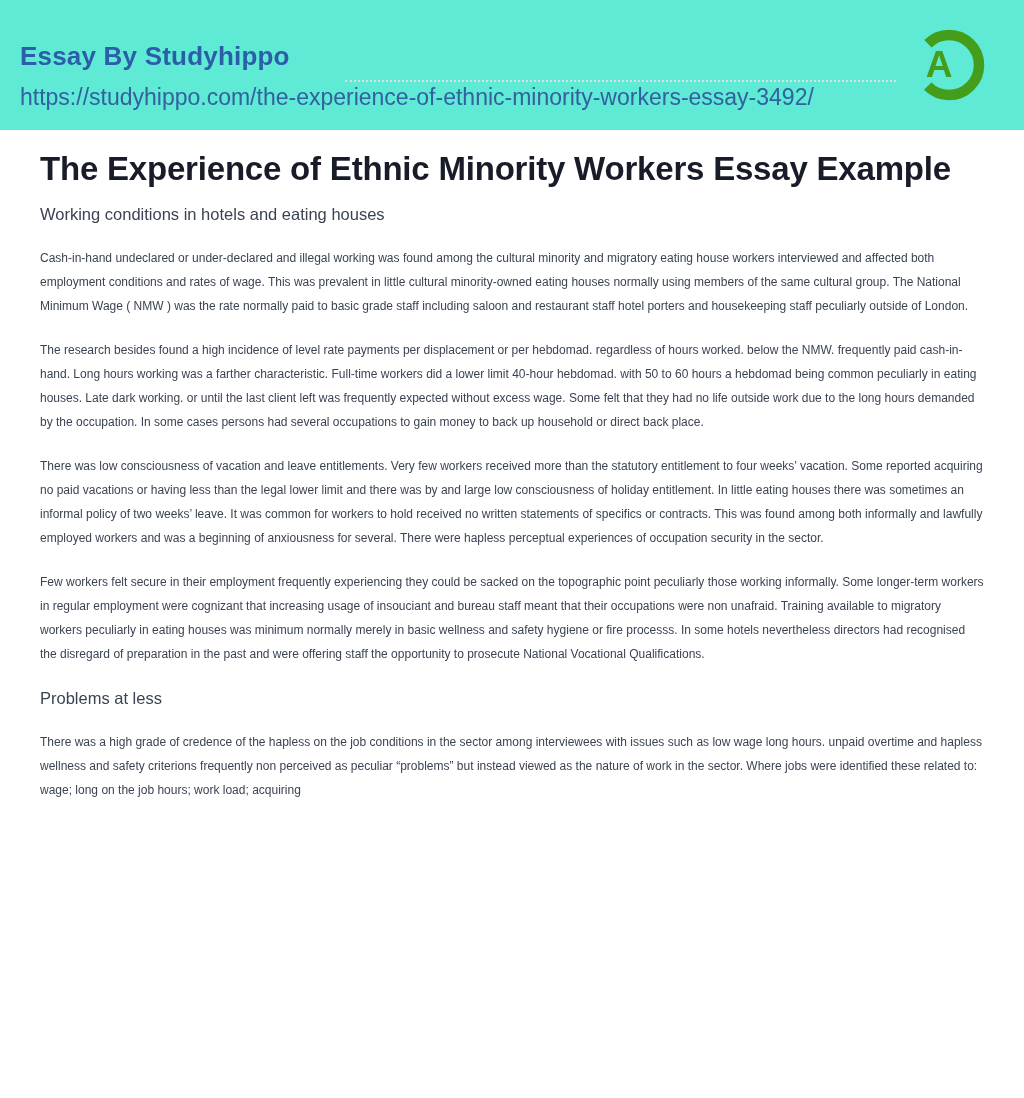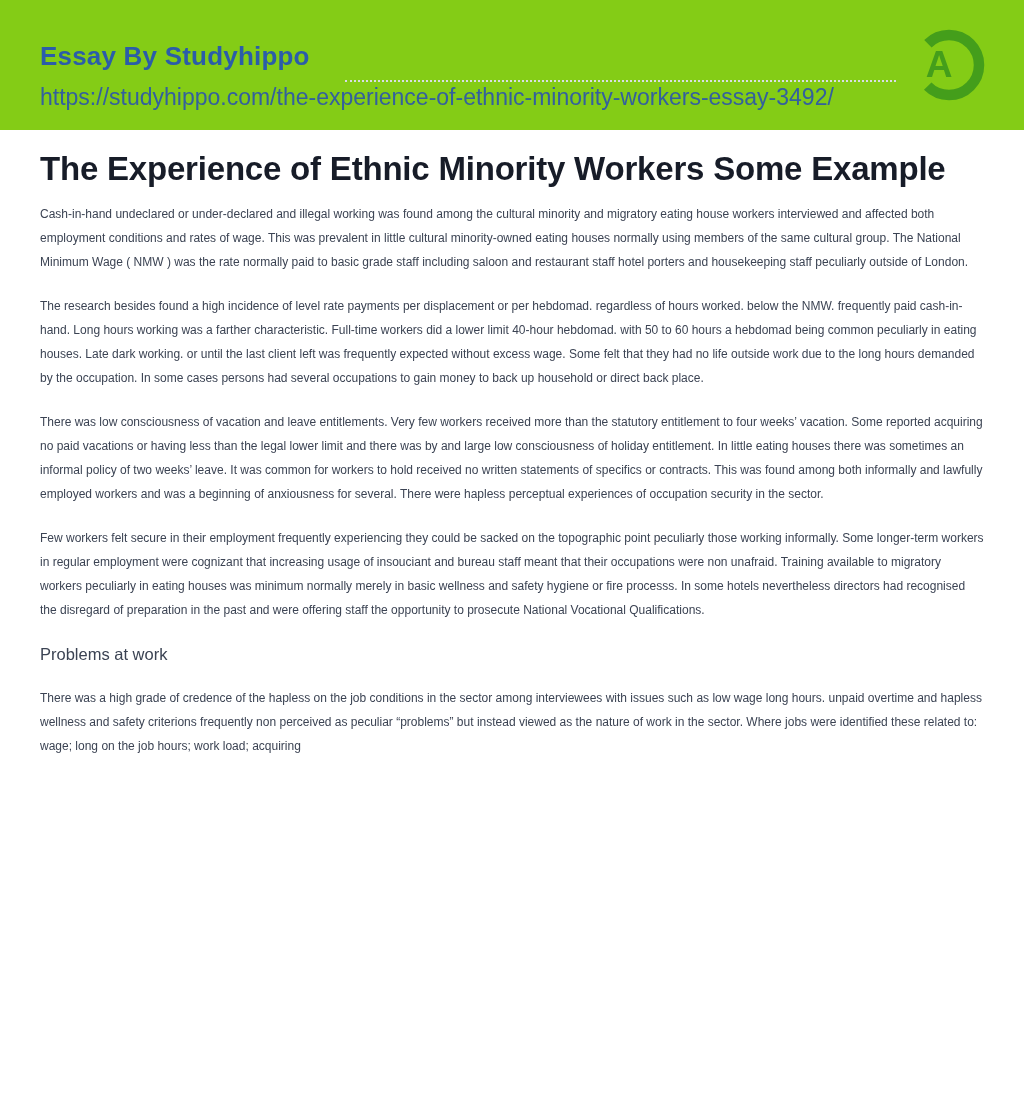--- a/index.html
+++ b/index.html
@@ -8,22 +8,22 @@
     min-height: 1098px;
     background: #ffffff;
     font-family: "Liberation Sans", sans-serif;
   }
   .page { width: 1024px; min-height: 1098px; background: #ffffff; }
 
   
   .header {
     position: relative;
     height: 130px;
-    background: #84cc16;
-    padding: 42px 40px 0 40px;
+    background: #5eead4;
+    padding: 42px 40px 0 20px;
   }
   .site-title {
     display: inline-block;
     font-size: 26px;
     font-weight: bold;
     color: #2b5da9;
     letter-spacing: 0.2px;
     line-height: 1.1;
   }
   .dotted-leader {
@@ -98,29 +98,30 @@
     <span class="logo">
       <svg viewBox="0 0 78 78" xmlns="http://www.w3.org/2000/svg">
 
         <circle cx="41" cy="39" r="30" fill="none" stroke="#449e1b" stroke-width="10.5" stroke-dasharray="141.4 47.1" stroke-dashoffset="70.7"></circle>
         <text class="logo-letter-text" x="31" y="51" text-anchor="middle" fill="#449e1b">A</text>
       </svg>
     </span>
   </div>
 
   <div class="article">
-    <h1 class="article-title">The Experience of Ethnic Minority Workers Some Example</h1>
+    <h1 class="article-title">The Experience of Ethnic Minority Workers Essay Example</h1>
 
+    <div class="subheading">Working conditions in hotels and eating houses</div>
 
     <p class="para">Cash-in-hand undeclared or under-declared and illegal working was found among the cultural minority and migratory eating house workers interviewed and affected both employment conditions and rates of wage. This was prevalent in little cultural minority-owned eating houses normally using members of the same cultural group. The National Minimum Wage ( NMW ) was the rate normally paid to basic grade staff including saloon and restaurant staff hotel porters and housekeeping staff peculiarly outside of London.</p>
 
     <p class="para">The research besides found a high incidence of level rate payments per displacement or per hebdomad. regardless of hours worked. below the NMW. frequently paid cash-in-hand. Long hours working was a farther characteristic. Full-time workers did a lower limit 40-hour hebdomad. with 50 to 60 hours a hebdomad being common peculiarly in eating houses. Late dark working. or until the last client left was frequently expected without excess wage. Some felt that they had no life outside work due to the long hours demanded by the occupation. In some cases persons had several occupations to gain money to back up household or direct back place.</p>
 
     <p class="para">There was low consciousness of vacation and leave entitlements. Very few workers received more than the statutory entitlement to four weeks’ vacation. Some reported acquiring no paid vacations or having less than the legal lower limit and there was by and large low consciousness of holiday entitlement. In little eating houses there was sometimes an informal policy of two weeks’ leave. It was common for workers to hold received no written statements of specifics or contracts. This was found among both informally and lawfully employed workers and was a beginning of anxiousness for several. There were hapless perceptual experiences of occupation security in the sector.</p>
 
     <p class="para">Few workers felt secure in their employment frequently experiencing they could be sacked on the topographic point peculiarly those working informally. Some longer-term workers in regular employment were cognizant that increasing usage of insouciant and bureau staff meant that their occupations were non unafraid. Training available to migratory workers peculiarly in eating houses was minimum normally merely in basic wellness and safety hygiene or fire processs. In some hotels nevertheless directors had recognised the disregard of preparation in the past and were offering staff the opportunity to prosecute National Vocational Qualifications.</p>
 
-    <div class="subheading">Problems at work</div>
+    <div class="subheading">Problems at less</div>
 
     <p class="para">There was a high grade of credence of the hapless on the job conditions in the sector among interviewees with issues such as low wage long hours. unpaid overtime and hapless wellness and safety criterions frequently non perceived as peculiar “problems” but instead viewed as the nature of work in the sector. Where jobs were identified these related to: wage; long on the job hours; work load; acquiring</p>
   </div>
 
 </div>
 
 </body></html>

